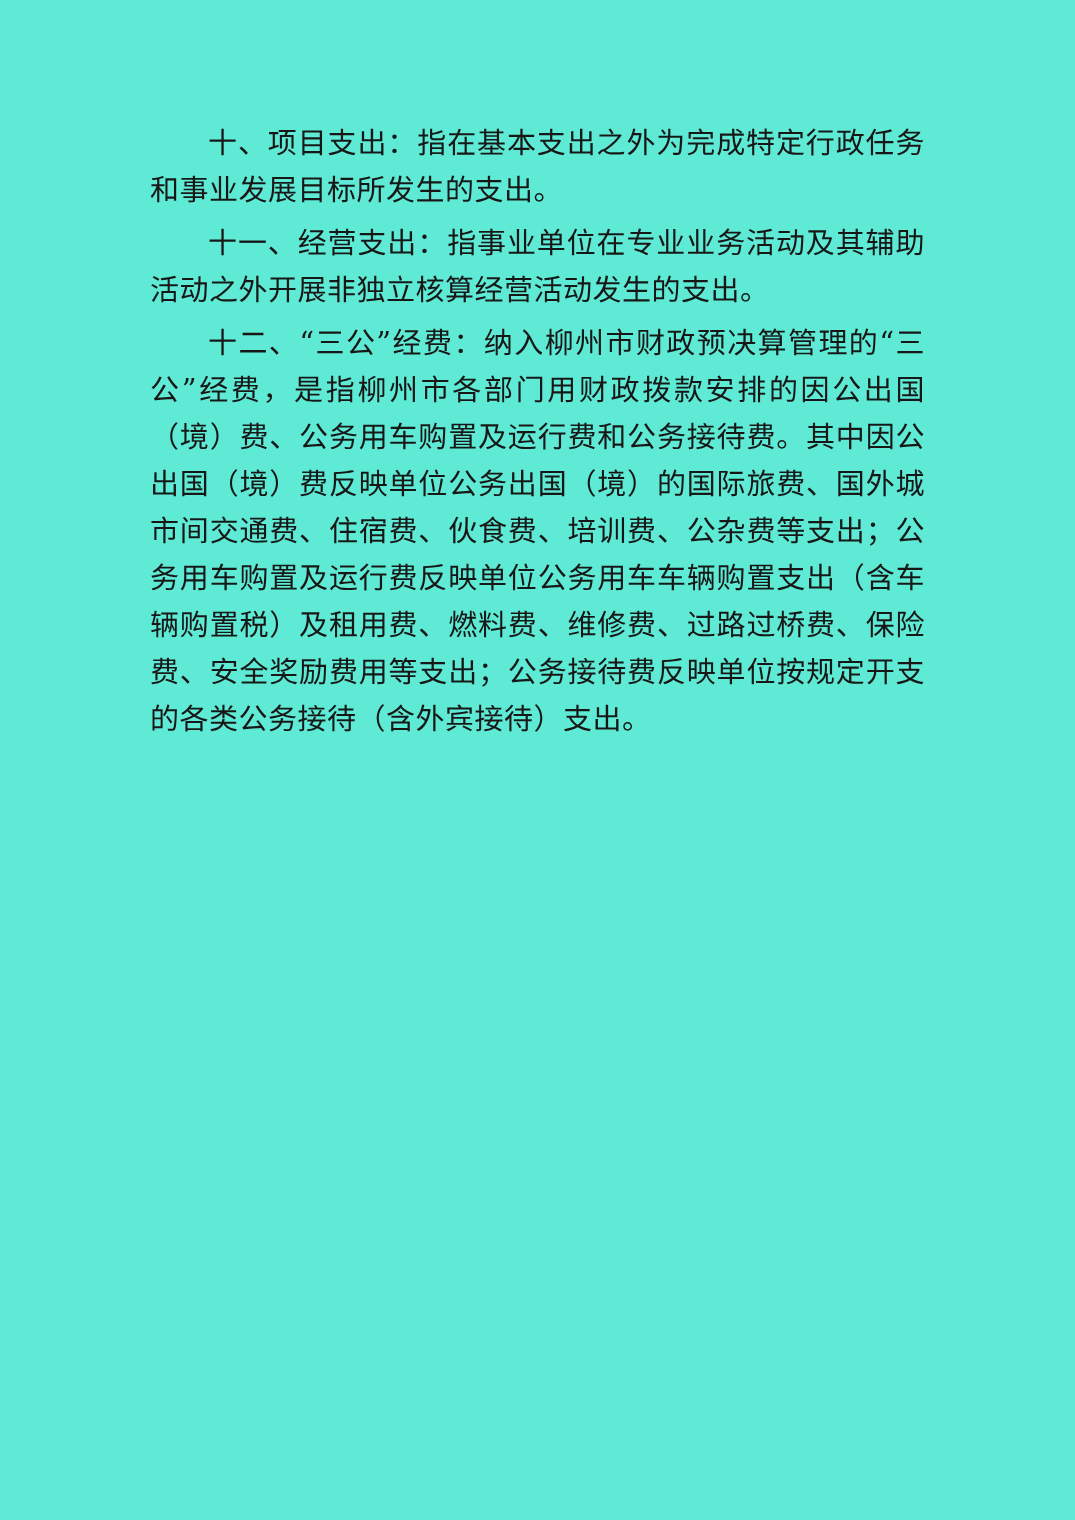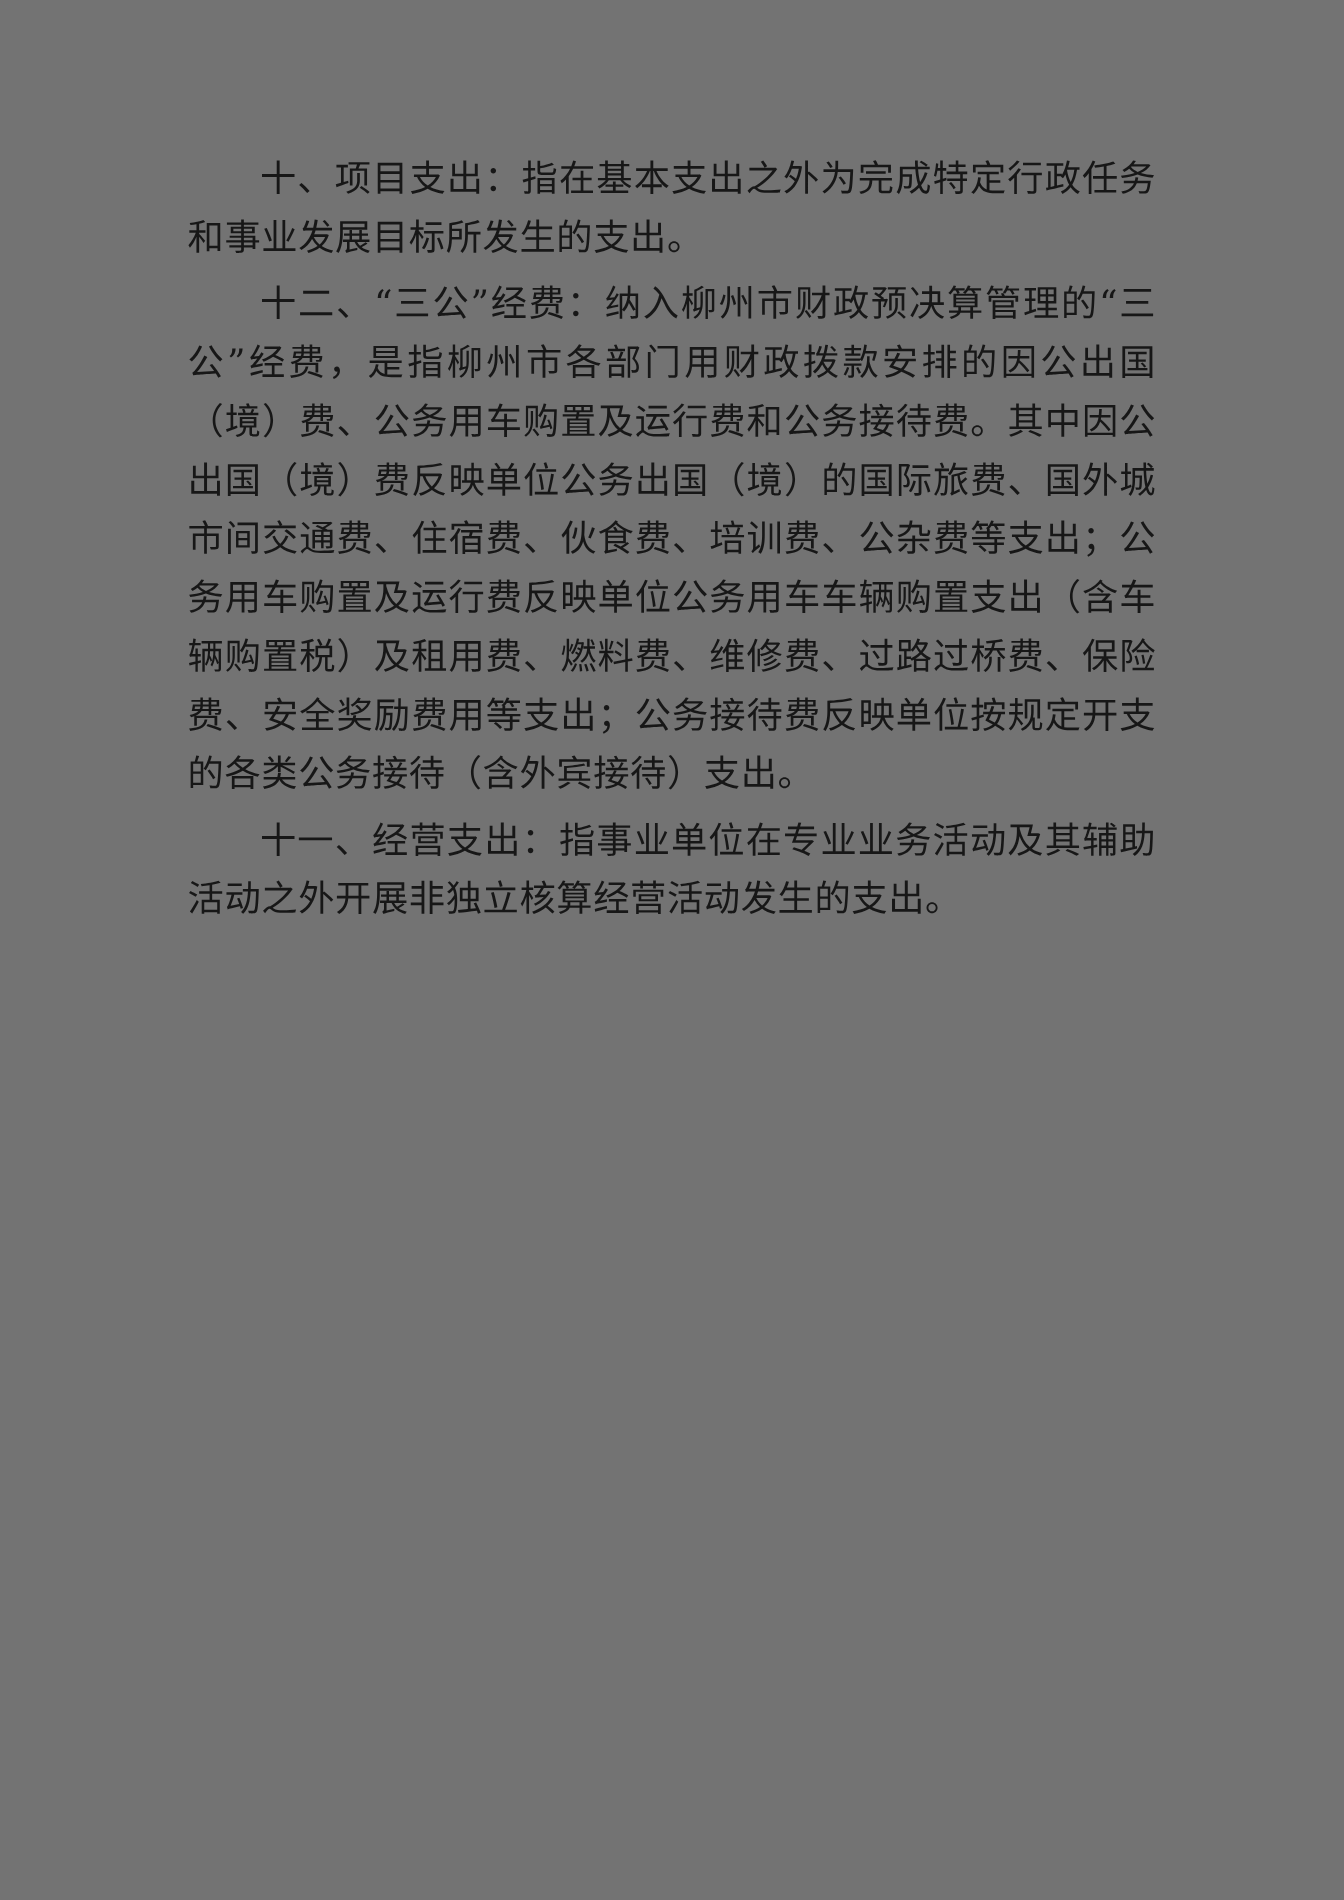--- a/index.html
+++ b/index.html
@@ -13,21 +13,21 @@
     font-family: "DejaVu Serif", "Liberation Serif", serif;
     color: #1a1a1a;
     overflow: hidden;
   }
   .page {
     position: relative;
     width: 1075px;
     height: 1520px;
     box-sizing: border-box;
     padding: 120px 150px 80px 150px;
-    background: #737373;
+    background: #5eead4;
   }
   .doc-body {
     display: block;
   }
   .para {
     margin: 0 0 6px 0;
     text-indent: 2em;
     font-size: 29px;
     line-height: 1.62;
     letter-spacing: 0.5px;
@@ -39,16 +39,16 @@
   .para:last-child {
     margin-bottom: 0;
   }
 </style>
 </head>
 <body>
 
 <div class="page">
   <div class="doc-body">
     <p class="para">十、项目支出：指在基本支出之外为完成特定行政任务和事业发展目标所发生的支出。</p>
+    <p class="para">十一、经营支出：指事业单位在专业业务活动及其辅助活动之外开展非独立核算经营活动发生的支出。</p>
     <p class="para">十二、“三公”经费：纳入柳州市财政预决算管理的“三公”经费，是指柳州市各部门用财政拨款安排的因公出国（境）费、公务用车购置及运行费和公务接待费。其中因公出国（境）费反映单位公务出国（境）的国际旅费、国外城市间交通费、住宿费、伙食费、培训费、公杂费等支出；公务用车购置及运行费反映单位公务用车车辆购置支出（含车辆购置税）及租用费、燃料费、维修费、过路过桥费、保险费、安全奖励费用等支出；公务接待费反映单位按规定开支的各类公务接待（含外宾接待）支出。</p>
-    <p class="para">十一、经营支出：指事业单位在专业业务活动及其辅助活动之外开展非独立核算经营活动发生的支出。</p>
   </div>
 </div>
 
 </body></html>

